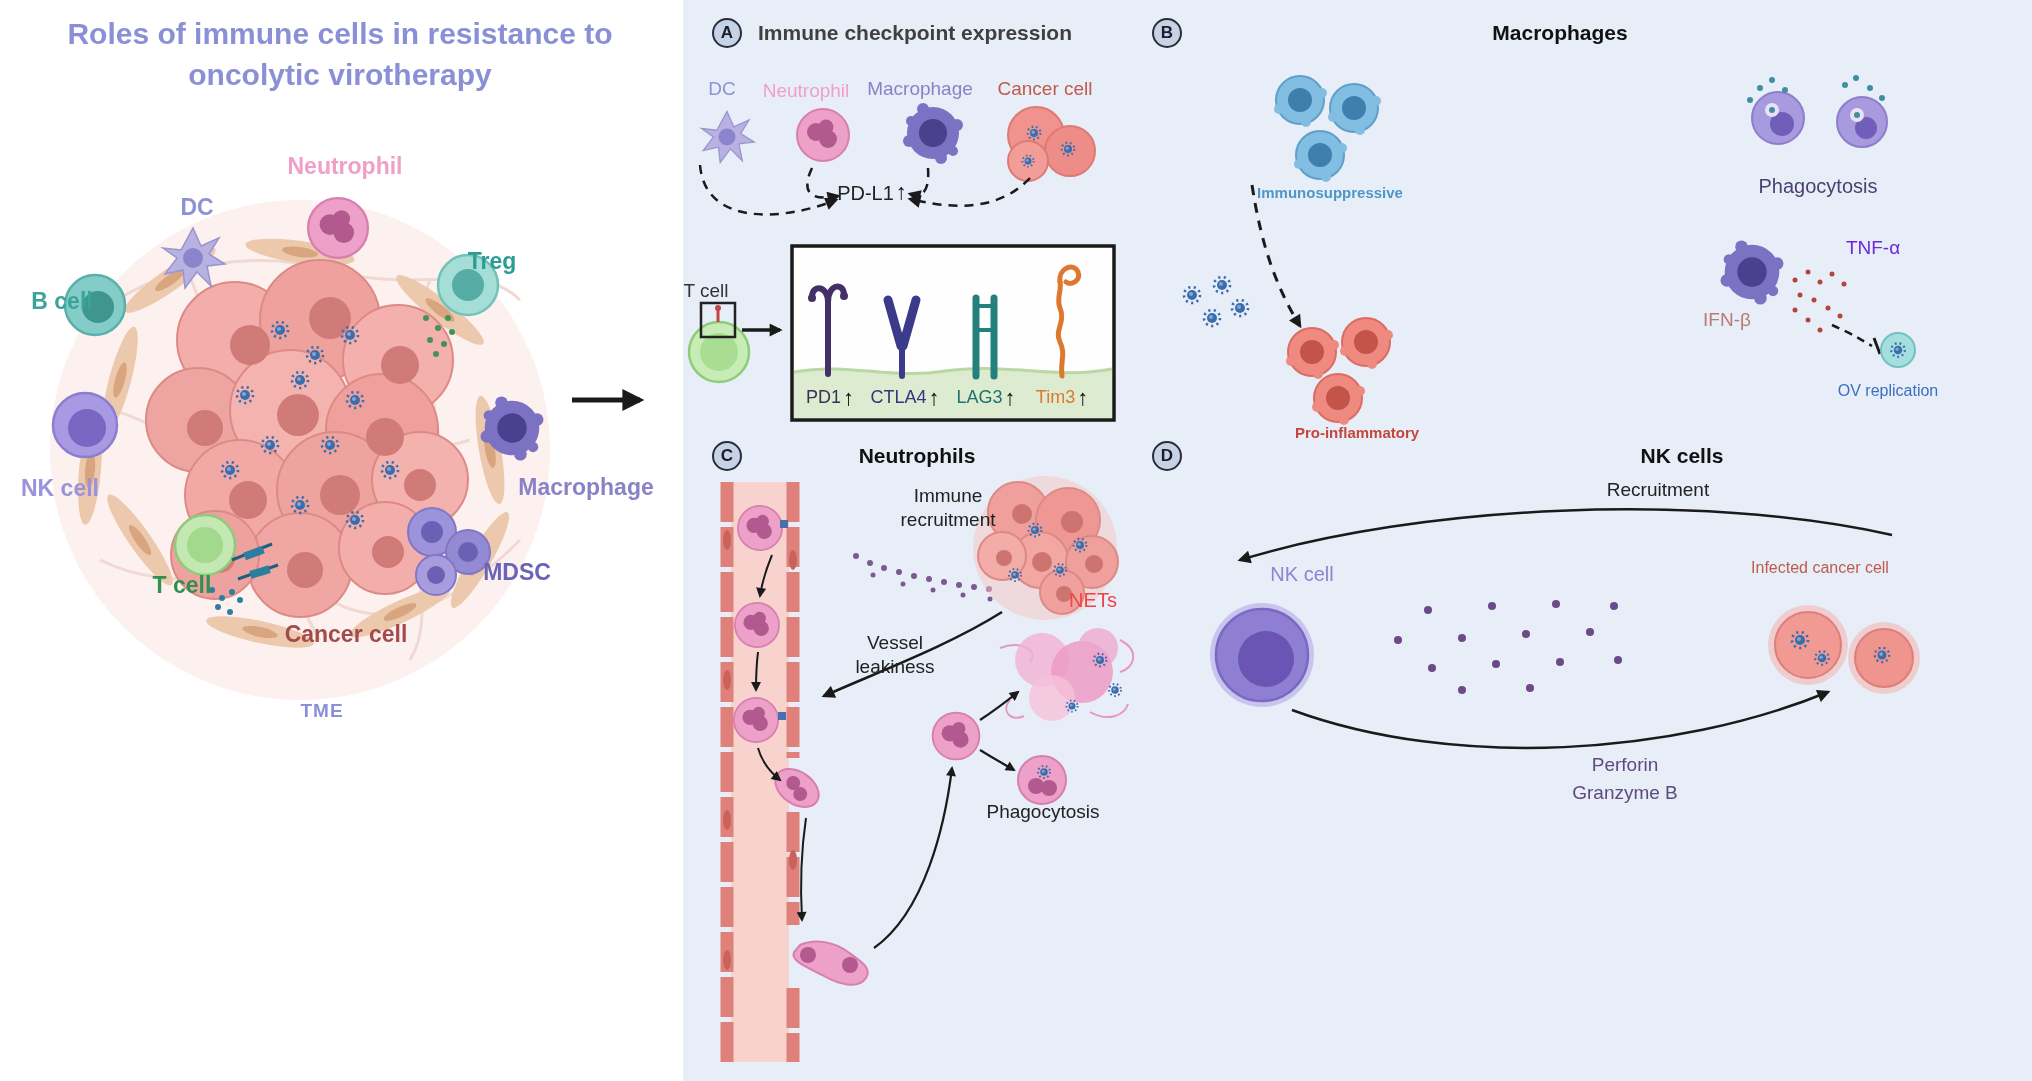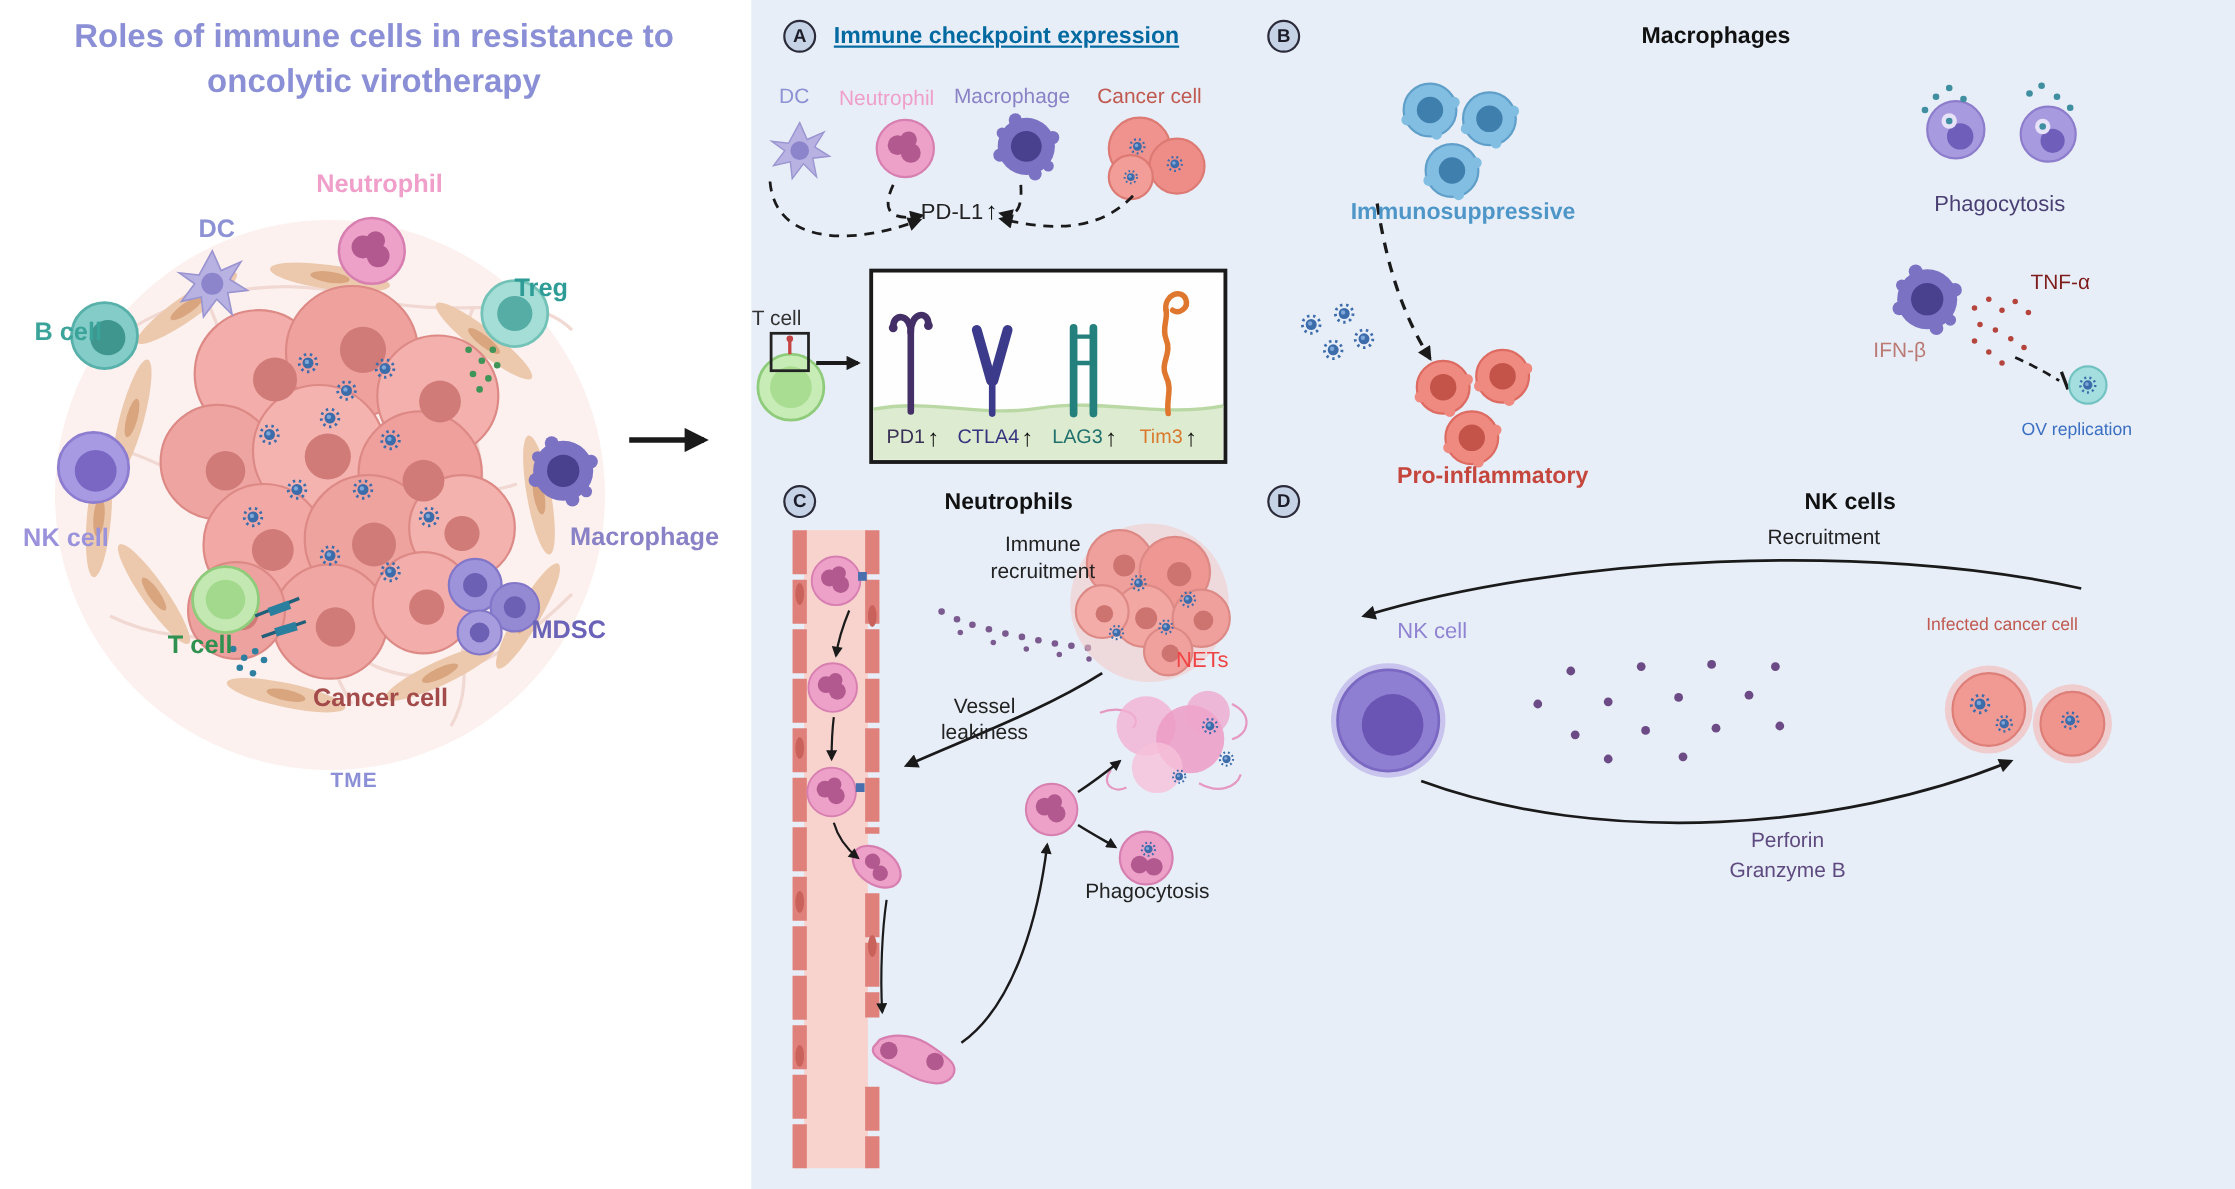--- a/index.html
+++ b/index.html
@@ -12,21 +12,21 @@
   .lb{position:absolute;transform:translate(-50%,-50%);white-space:nowrap;line-height:1.2;}
   .wrap{white-space:normal;text-align:center;line-height:1.25;}
   .fig-title{
     position:absolute;left:28px;top:14px;width:624px;text-align:center;
     font-size:30px;font-weight:bold;line-height:1.35;
   }
   .cell-lb{font-size:23px;font-weight:bold;}
   .tme-cap{font-size:19px;font-weight:bold;letter-spacing:1px;}
   .panel-title{font-size:21px;font-weight:bold;}
   .sub-lb{font-size:19px;}
-  .sub-lb-b{font-size:21px;font-weight:bold;}
+  .sub-lb-b{font-size:15px;font-weight:bold;}
   .badge{
     position:absolute;transform:translate(-50%,-50%);
     width:30px;height:30px;border-radius:50%;
     background:#c6d2e6;border:2px solid #2b2b3a;
     display:flex;align-items:center;justify-content:center;
     font-weight:bold;font-size:17px;color:#1c1c28;box-sizing:border-box;
   }
   .with-arrow{display:flex;gap:2px;}
   .up-arr{font-weight:900;color:#111;font-size:22px;line-height:1;}
 </style>
@@ -470,21 +470,21 @@
   <div class="lb cell-lb" style="left: 492px; top: 262px; color: rgb(46, 156, 150);">Treg</div>
   <div class="lb cell-lb" style="left: 62px; top: 302px; color: rgb(58, 163, 154);">B cell</div>
   <div class="lb cell-lb" style="left: 60px; top: 489px; color: rgb(155, 146, 220);">NK cell</div>
   <div class="lb cell-lb" style="left: 586px; top: 488px; color: rgb(138, 130, 198);">Macrophage</div>
   <div class="lb cell-lb" style="left: 517px; top: 573px; color: rgb(106, 99, 184);">MDSC</div>
   <div class="lb cell-lb" style="left: 182px; top: 586px; color: rgb(47, 145, 80);">T cell</div>
   <div class="lb cell-lb" style="left: 346px; top: 635px; color: rgb(163, 74, 74);">Cancer cell</div>
   <div class="lb tme-cap" style="left: 322px; top: 711px; color: rgb(139, 144, 214);">TME</div>
 
   <div class="badge" style="left:727px;top:33px;">A</div>
-  <div class="lb panel-title" style="left: 915px; top: 33px; color: #0369a1; text-decoration: underline;">Immune checkpoint expression</div>
+  <div class="lb panel-title" style="left: 915px; top: 33px; color: #404040;">Immune checkpoint expression</div>
   <div class="lb sub-lb" style="left: 722px; top: 89px; color: rgb(141, 146, 212);">DC</div>
   <div class="lb sub-lb" style="left: 806px; top: 91px; color: rgb(239, 159, 202);">Neutrophil</div>
   <div class="lb sub-lb" style="left: 920px; top: 89px; color: rgb(138, 130, 198);">Macrophage</div>
   <div class="lb sub-lb" style="left: 1045px; top: 89px; color: rgb(192, 90, 80);">Cancer cell</div>
   <div class="lb with-arrow" style="left:872px;top:193px;font-size:20px;">
     <span style="color: rgb(34, 34, 34);">PD-L1</span>
       <span class="up-arr">↑</span>
   </div>
   <div class="lb sub-lb" style="left: 706px; top: 291px; color: rgb(51, 51, 51);">T cell</div>
   <div class="lb with-arrow" style="left:830px;top:398px;font-size:18px;">
@@ -502,21 +502,21 @@
   <div class="lb with-arrow" style="left:1062px;top:398px;font-size:18px;">
     <span style="color: rgb(217, 122, 47);">Tim3</span>
       <span class="up-arr">↑</span>
   </div>
 
   <div class="badge" style="left:1167px;top:33px;">B</div>
   <div class="lb panel-title" style="left: 1560px; top: 33px; color: rgb(17, 17, 17);">Macrophages</div>
   <div class="lb sub-lb-b" style="left: 1330px; top: 193px; color: rgb(78, 150, 200);">Immunosuppressive</div>
   <div class="lb sub-lb" style="left: 1818px; top: 186px; font-size: 20px; color: rgb(74, 63, 115);">Phagocytosis</div>
   <div class="lb sub-lb-b" style="left: 1357px; top: 433px; color: rgb(197, 70, 60);">Pro-inflammatory</div>
-  <div class="lb sub-lb" style="left: 1873px; top: 258px; color: #7f1d1d;">TNF-α</div>
+  <div class="lb sub-lb" style="left: 1873px; top: 248px; color: #6d28d9;">TNF-α</div>
   <div class="lb sub-lb" style="left: 1727px; top: 320px; color: rgb(187, 122, 116);">IFN-β</div>
   <div class="lb sub-lb" style="left: 1888px; top: 391px; font-size: 16px; color: rgb(59, 111, 194);">OV replication</div>
 
   <div class="badge" style="left:727px;top:456px;">C</div>
   <div class="lb panel-title" style="left: 917px; top: 456px; color: rgb(17, 17, 17);">Neutrophils</div>
   <div class="lb wrap sub-lb" style="left: 948px; top: 508px; width: 150px; color: rgb(34, 34, 34);">Immune recruitment</div>
   <div class="lb wrap sub-lb" style="left: 895px; top: 655px; width: 110px; color: rgb(34, 34, 34);">Vessel leakiness</div>
   <div class="lb sub-lb" style="left: 1093px; top: 600px; font-size: 20px; color: #ef4444;">NETs</div>
   <div class="lb sub-lb" style="left: 1043px; top: 812px; color: rgb(34, 34, 34);">Phagocytosis</div>
 

